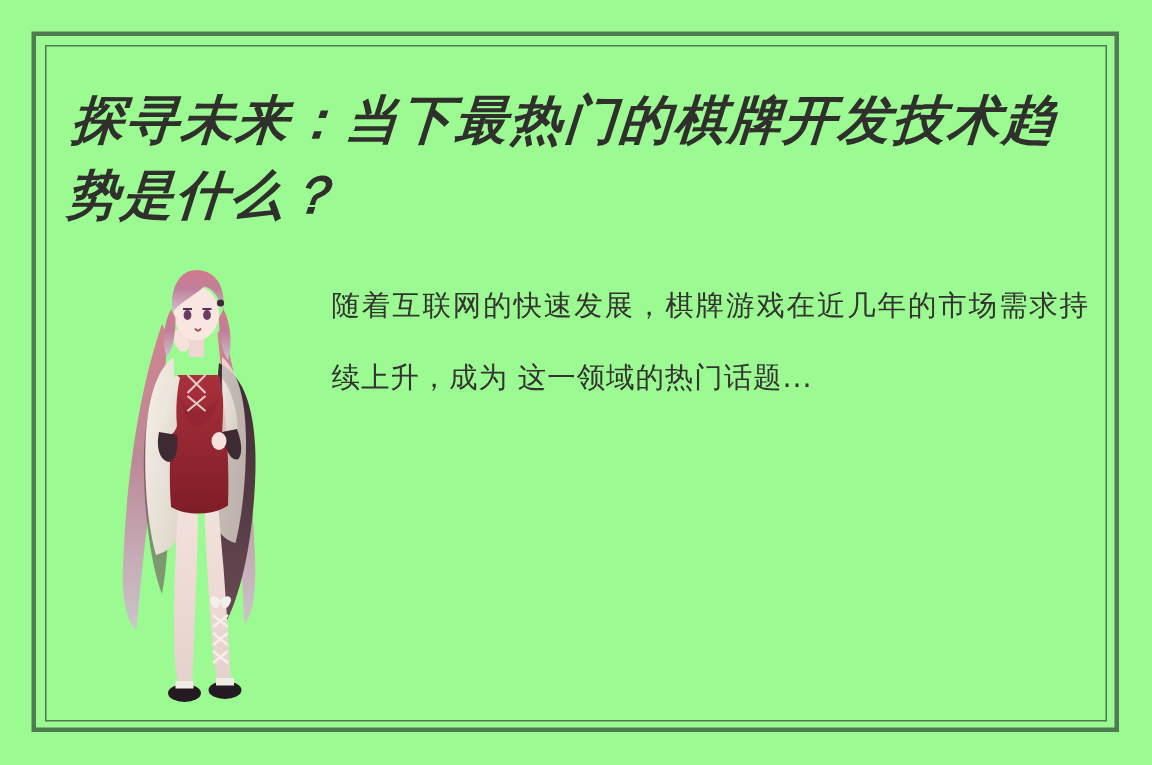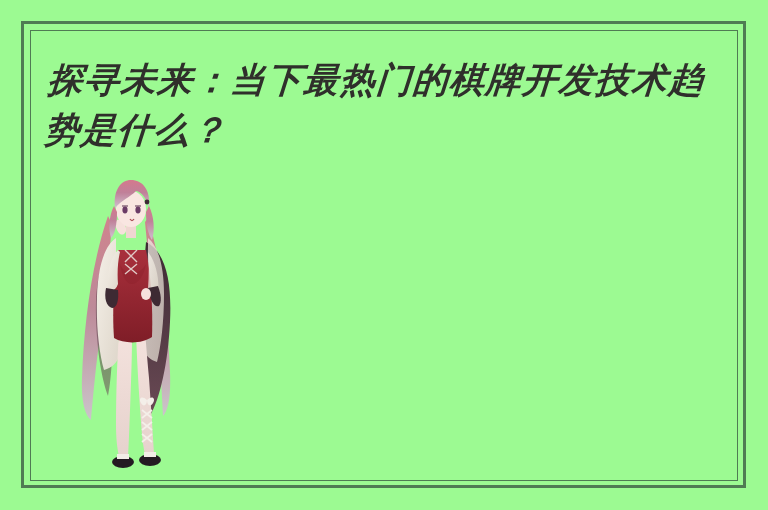--- a/index.html
+++ b/index.html
@@ -89,20 +89,21 @@
 </head>
 <body>
 
 <div id="poster">
 
   <div class="frame-outer"></div>
   <div class="frame-inner"></div>
 
   <div class="headline">探寻未来：当下最热门的棋牌开发技术趋势是什么？</div>
 
+  <div class="body-copy">随着互联网的快速发展，棋牌游戏在近几年的市场需求持续上升，成为 这一领域的热门话题...</div>
 
   <div class="character">
     <svg viewBox="0 0 132 306" xmlns="http://www.w3.org/2000/svg" aria-hidden="true">
       <defs>
         <linearGradient id="hairG" x1="0" y1="0" x2="0" y2="1">
           <stop offset="0%" stop-color="#d4798d"></stop>
           <stop offset="45%" stop-color="#c08099"></stop>
           <stop offset="100%" stop-color="#cfc0cf"></stop>
         </linearGradient>
         <linearGradient id="dressG" x1="0" y1="0" x2="0" y2="1">

